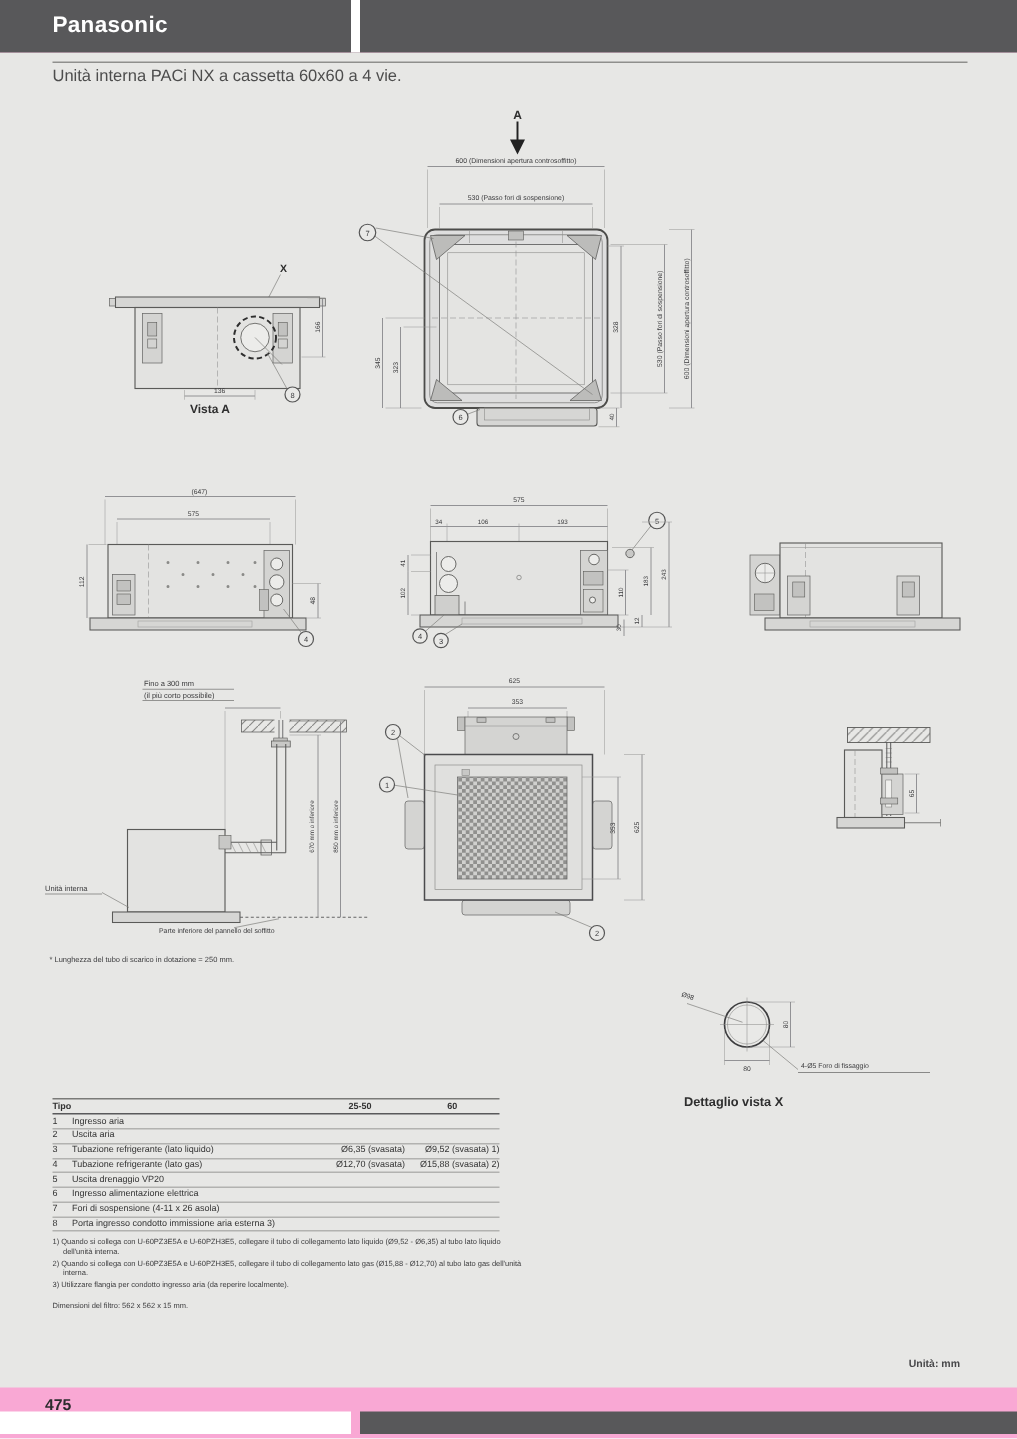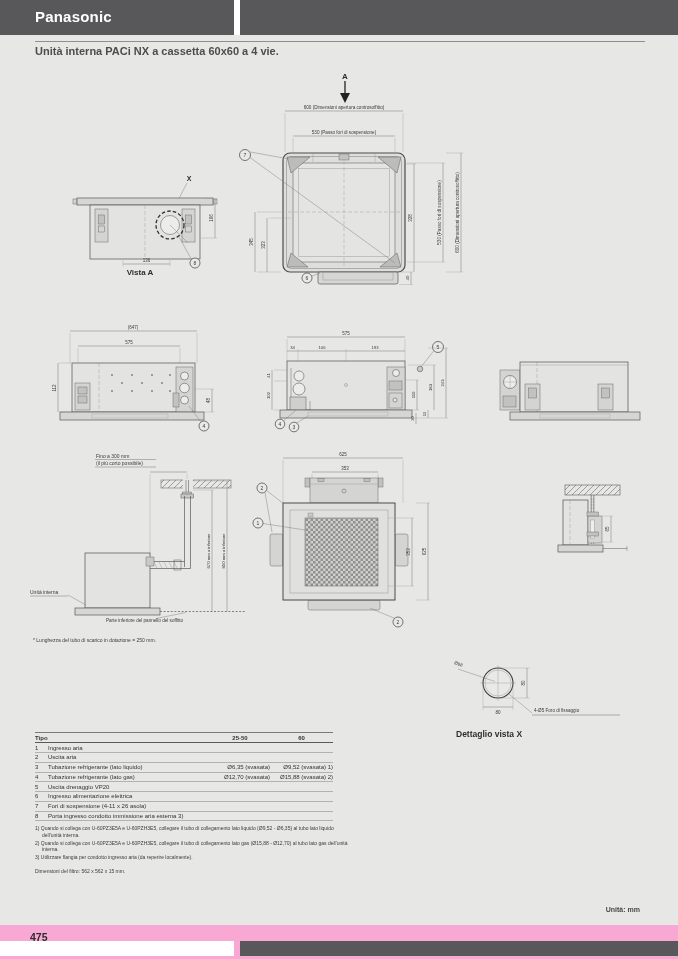--- a/index.html
+++ b/index.html
@@ -4,21 +4,21 @@
 <style>
   *{margin:0;padding:0;box-sizing:border-box}
   html,body{background:#fff}
   body{font-family:"Liberation Sans",sans-serif}
   .page{position:relative;width:678px;height:959px;background:#f9a8d4;overflow:hidden}
   .content-bg{position:absolute;left:0;top:35px;width:678px;height:890px;background:#e7e7e5}
   .topbar{position:absolute;left:0;top:0;width:678px;height:35px;background:#58585a}
   .topbar-divider{position:absolute;left:234px;top:0;width:6px;height:35px;background:#fff}
   .brand{position:absolute;left:35px;top:8px;color:#fff;font-weight:bold;font-size:15px;letter-spacing:.2px}
   .title-rule{position:absolute;left:35px;top:41px;width:610px;height:1px;background:#8f8f8d}
-  .page-title{position:absolute;left:35px;top:45px;font-size:11px;font-weight:bold;color:#4d4d4d}
+  .page-title{position:absolute;left:35px;top:45px;font-size:11px;font-weight:normal;color:#4d4d4d}
   svg{position:absolute;overflow:visible}
   svg text{font-family:"Liberation Sans",sans-serif;fill:#3a3a3c}
   .t42{font-size:4.2px}.t45{font-size:4.5px}.t46{font-size:4.6px}.t5{font-size:5px}
   .t7{font-size:7px;font-weight:bold;fill:#2e2e2e}
   .t8{font-size:8px;font-weight:bold;fill:#2e2e2e}
   .t85{font-size:8.5px;font-weight:bold;fill:#2e2e2e}
   .face{fill:#e3e3e1;stroke:#5a5a58;stroke-width:.75}
   .face2{fill:#dedede;stroke:#4c4c4a;stroke-width:1.2}
   .flange{fill:#d6d6d4;stroke:#5a5a58;stroke-width:.7}
   .part{fill:#d4d4d2;stroke:#6a6a68;stroke-width:.5}

